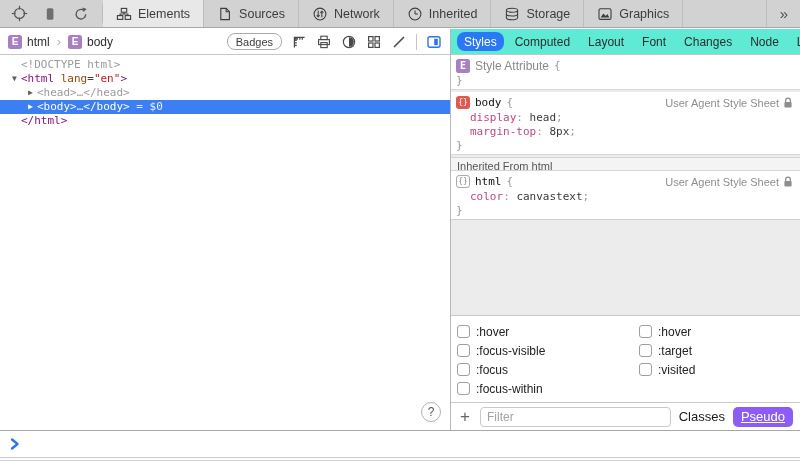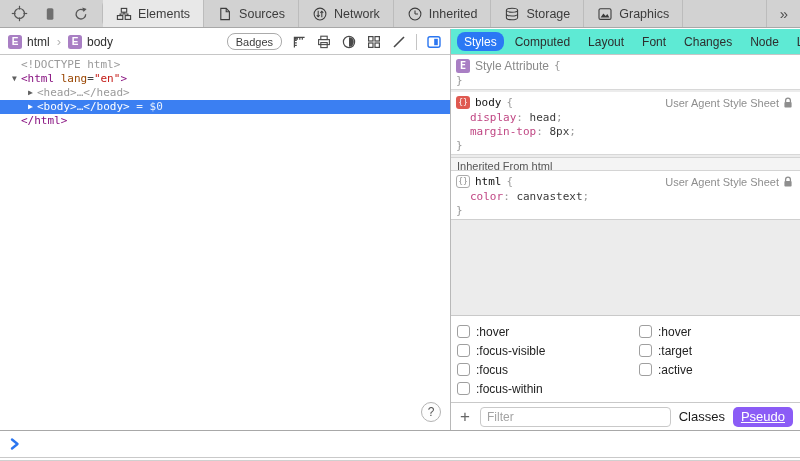--- a/index.html
+++ b/index.html
@@ -430,21 +430,21 @@
         <label class="pcb-row">
             <span class="cb"></span>
             <span class="pcb-label">:hover</span>
           </label>
         <label class="pcb-row">
             <span class="cb"></span>
             <span class="pcb-label">:target</span>
           </label>
         <label class="pcb-row">
             <span class="cb"></span>
-            <span class="pcb-label">:active</span>
+            <span class="pcb-label">:visited</span>
           </label>
       </div>
     </div>
 
     <div class="sb-footer">
       <span class="add-btn">+</span>
       <input class="filter-input" type="text" placeholder="Filter" style="">
       <span class="classes-btn">Classes</span>
       <span class="pseudo-btn">Pseudo</span>
     </div>

